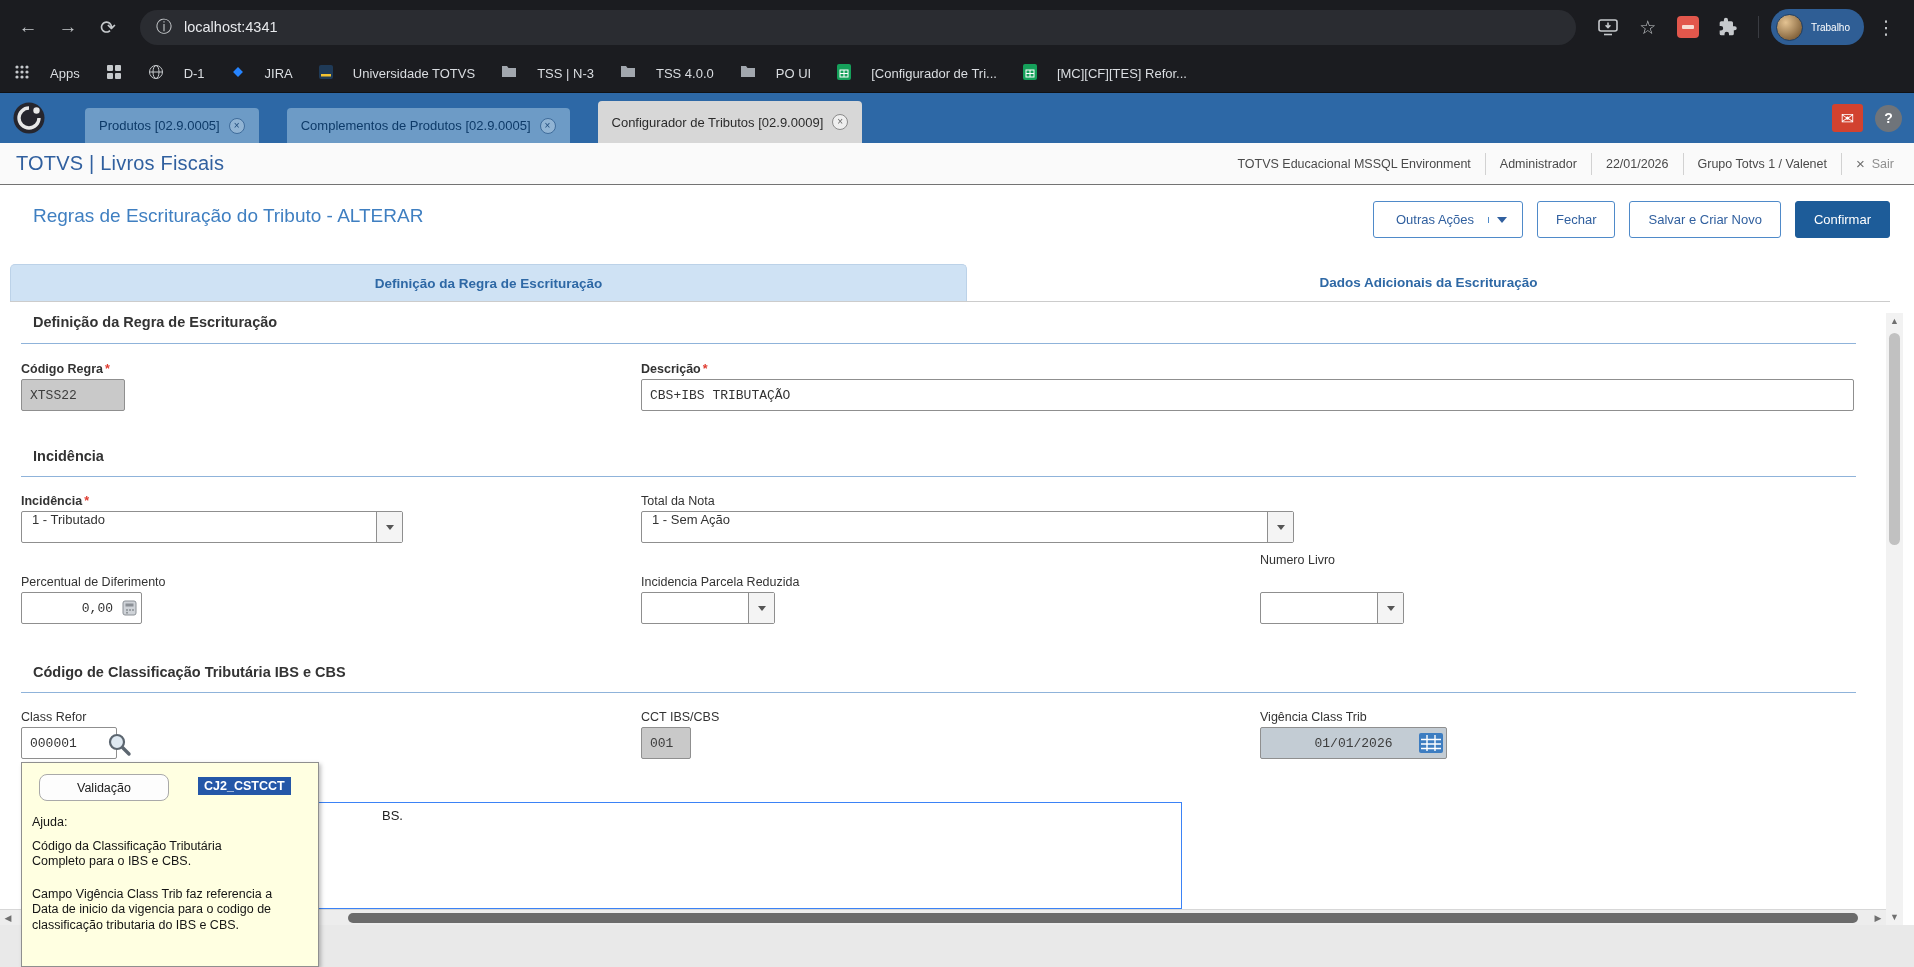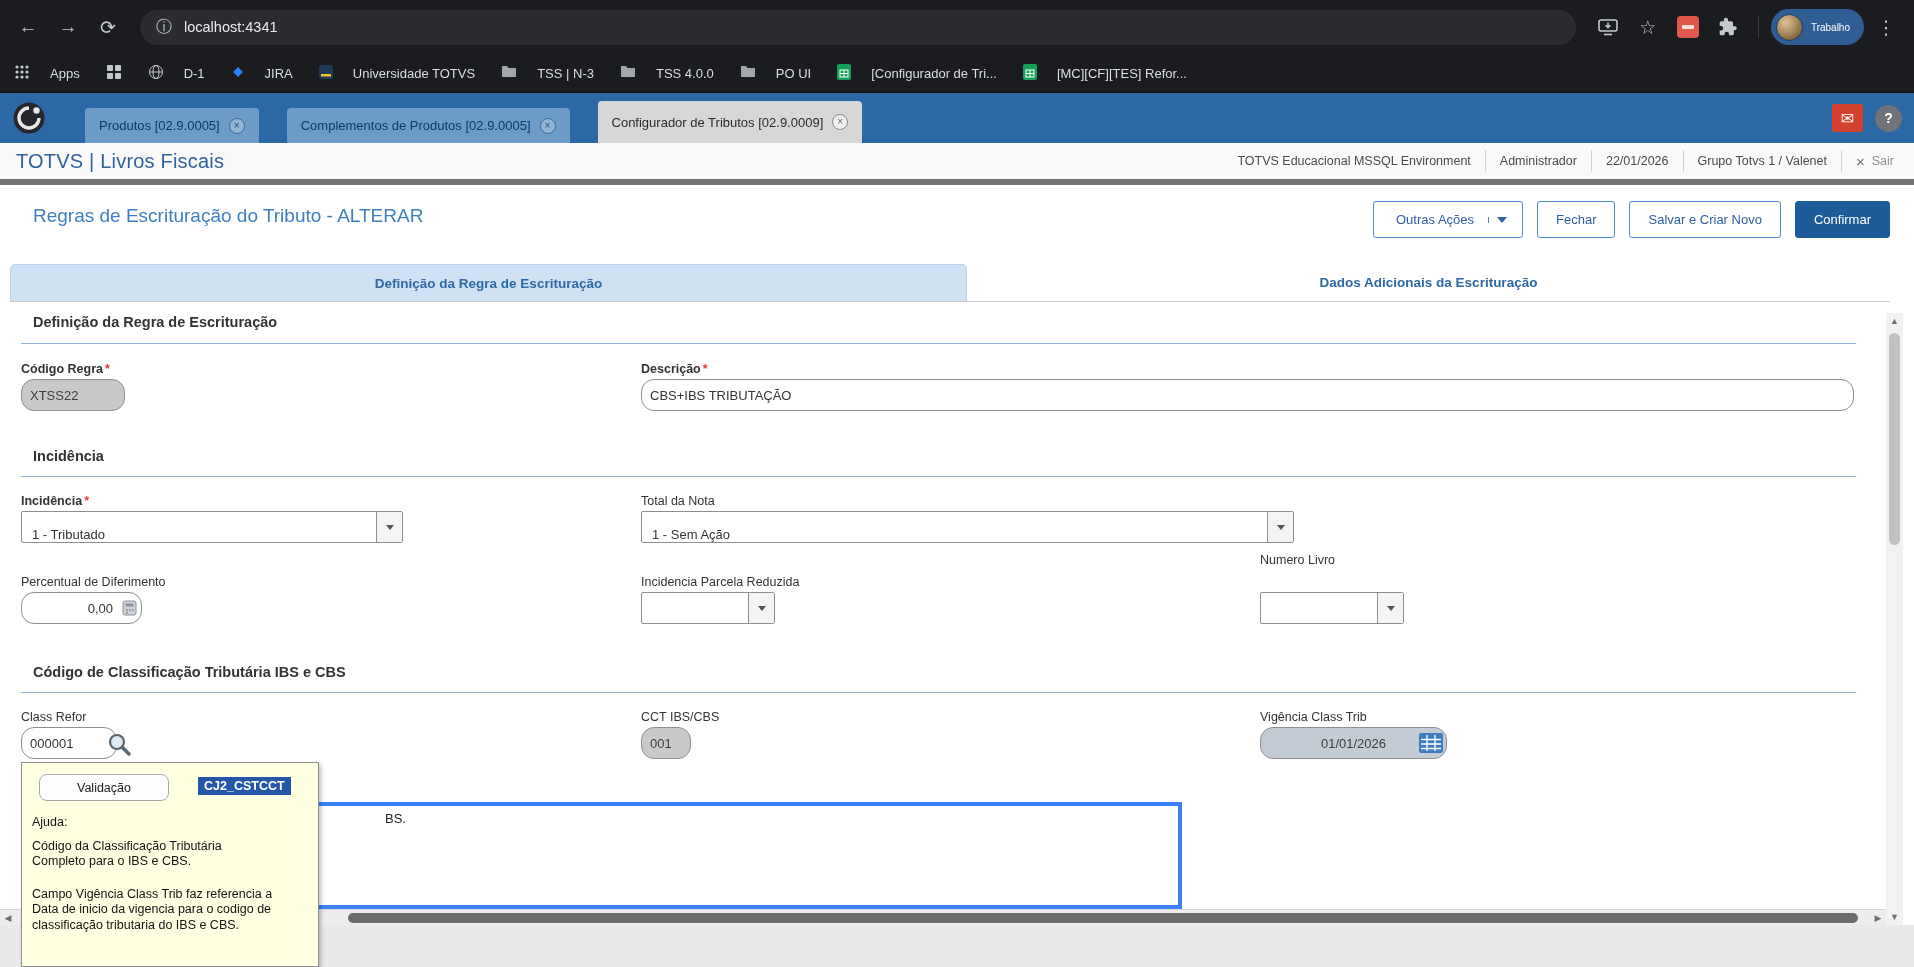--- a/index.html
+++ b/index.html
@@ -40,21 +40,21 @@
     display:flex; align-items:center; justify-content:center; font-size:10px; line-height:1; background:rgba(255,255,255,.25); }
   .ws-tab.active .tab-close { border-color:#8a8a8a; color:#666; background:#efefef; }
   .bluebar-right { margin-left:auto; align-self:center; display:flex; align-items:center; gap:12px; }
   .mail-btn { width:31px; height:28px; border-radius:3px; background:#d2422f; color:#fff;
     display:flex; align-items:center; justify-content:center; font-size:16px; }
   .help-btn { width:27px; height:27px; border-radius:50%; background:#6f747a; color:#fff;
     display:flex; align-items:center; justify-content:center; font-size:14px; font-weight:bold; }
 
   
   .appheader { position:absolute; left:0; top:143px; width:1914px; height:42px; background:#fafafa;
-    border-bottom:6px solid #737373; display:flex; align-items:center; padding:0 6px 0 16px; }
+    border-bottom:1px solid #737373; display:flex; align-items:center; padding:0 6px 0 16px; }
   .apptitle { color:#31609f; font-size:20px; letter-spacing:.2px; }
   .hdr-right { margin-left:auto; display:flex; align-items:center; height:100%; font-size:12.5px; color:#4a4a4a; }
   .hdr-item { padding:0 14px; border-left:1px solid #d2d2d2; height:22px; display:flex; align-items:center; white-space:nowrap; }
   .hdr-item:first-child { border-left:none; }
   .hdr-exit { color:#8f8f8f; display:flex; gap:7px; align-items:center; }
   .hdr-exit .x { color:#6e6e6e; font-size:15px; }
 
   
   .content { position:absolute; left:0; top:185px; width:1914px; height:782px; background:#fff; }
   .pg-title { position:absolute; left:33px; top:20px; color:#3f7fc1; font-size:19px; }
@@ -73,34 +73,34 @@
   .ftab.active { flex:0 0 957px; background:#cfe2f4; border:1px solid #bcd2e8; border-bottom:none; border-radius:5px 5px 0 0; }
   .ftab.idle { flex:1 1 auto; background:#fff; }
 
   .sec-title { position:absolute; left:33px; font-size:14.5px; font-weight:bold; color:#333; }
   .sec-line { position:absolute; left:21px; width:1835px; height:1px; background:#8fb3da; }
 
   .flabel { position:absolute; font-size:12.5px; color:#333; white-space:nowrap; }
   .flabel.req { font-weight:bold; }
   .req-star { color:#e03c31; font-weight:bold; margin-left:2px; }
 
-  .inp { position:absolute; height:32px; border:1px solid #8f8f8f; border-radius:13px; background:#fff;
-    font-family:Liberation Sans, sans-serif; font-size:13px; color:#333; padding:0 8px; }
+  .inp { position:absolute; height:32px; border:1px solid #8f8f8f; border-radius:2px; background:#fff;
+    font-family:Liberation Mono, monospace; font-size:13px; color:#333; padding:0 8px; }
   .inp:disabled, .inp.disabled { background:#c9c9c9; color:#3d3d3d; }
   .sel { position:absolute; height:32px; border:1px solid #8f8f8f; border-radius:2px; background:#fff;
-    display:flex; align-items:flex-end; }
+    display:flex; align-items:flex-start; }
   .sel .val { flex:1 1 auto; font-size:13px; color:#333; padding:0 10px; overflow:hidden; white-space:nowrap; }
   .sel .arrow { flex:0 0 26px; height:100%; border-left:1px solid #8f8f8f; background:#f4f4f4;
     display:flex; align-items:center; justify-content:center; }
   .chev { width:0; height:0; border-left:4.5px solid transparent; border-right:4.5px solid transparent; border-top:5.5px solid #555; }
 
   .icon-abs { position:absolute; display:flex; }
 
   .txtbox { position:absolute; left:26px; top:617px; width:1156px; height:107px;
-    border:4px solid #3b82f6; background:#fff; }
+    border:1px solid #3b82f6; background:#fff; }
   .txtbox .frag { position:absolute; left:355px; top:5px; font-size:13px; color:#222; }
 
   
   .tooltip { position:absolute; left:21px; top:577px; width:298px; height:205px; background:#ffffe1;
     border:1px solid #8f8f8f; box-shadow:2px 2px 4px rgba(0,0,0,.25); z-index:60; font-size:12.5px; color:#141414; }
   .val-btn { position:absolute; left:17px; top:11px; width:130px; height:27px; background:#fdfdfd;
     border:1px solid #a9a9a9; border-radius:8px; display:flex; align-items:center; justify-content:center; font-size:12.5px; color:#222; }
   .fcode { position:absolute; left:176px; top:14px; background:#2457a8; color:#fff; padding:2px 6px; font-size:12.5px; font-weight:600; }
   .ajuda { position:absolute; left:10px; top:52px; }
   .hp1 { position:absolute; left:10px; top:76px; width:238px; line-height:1.22; }

